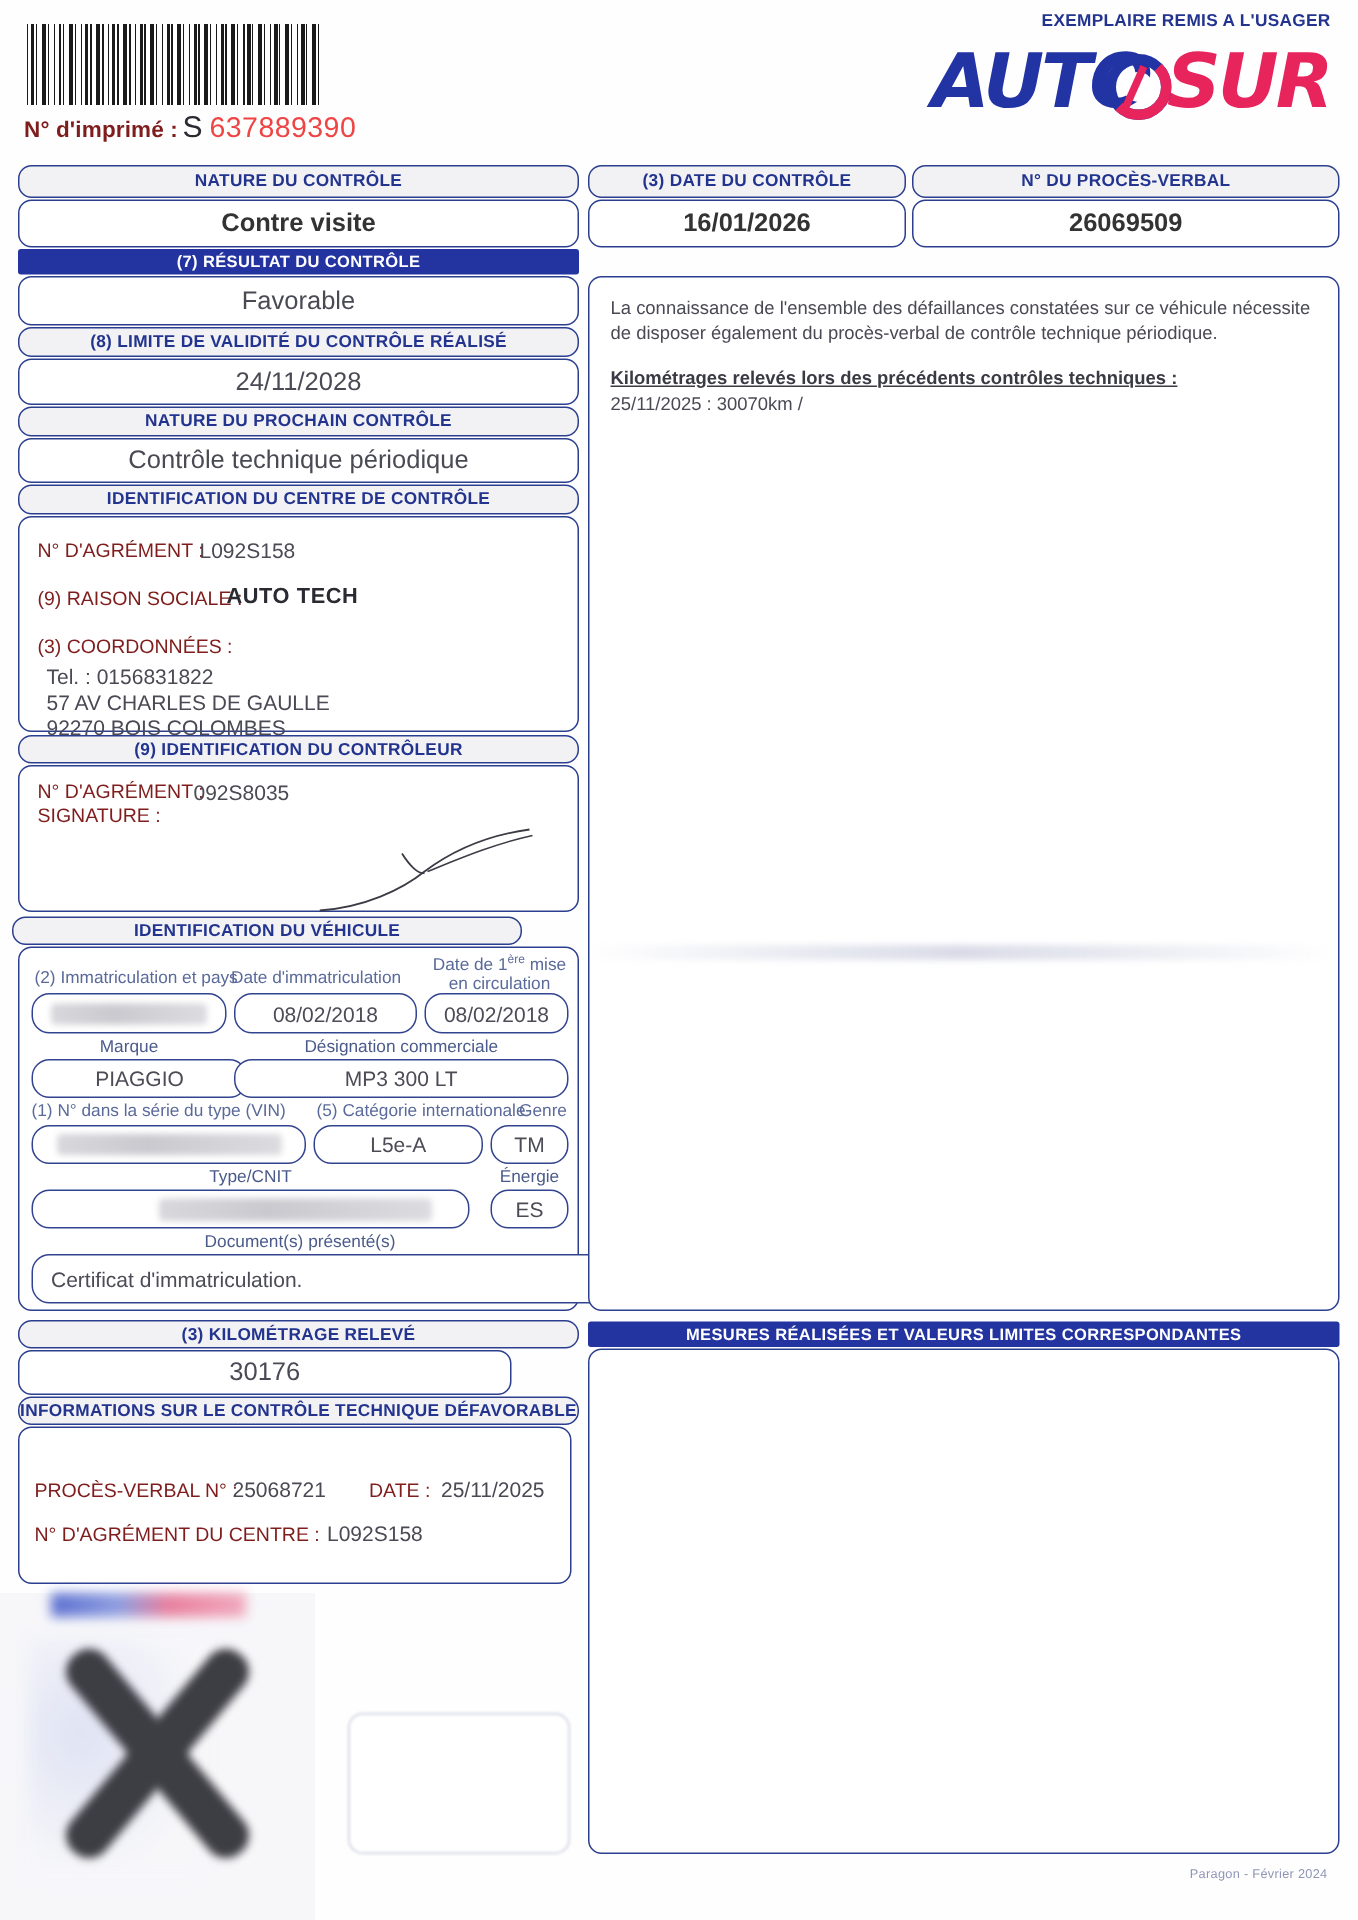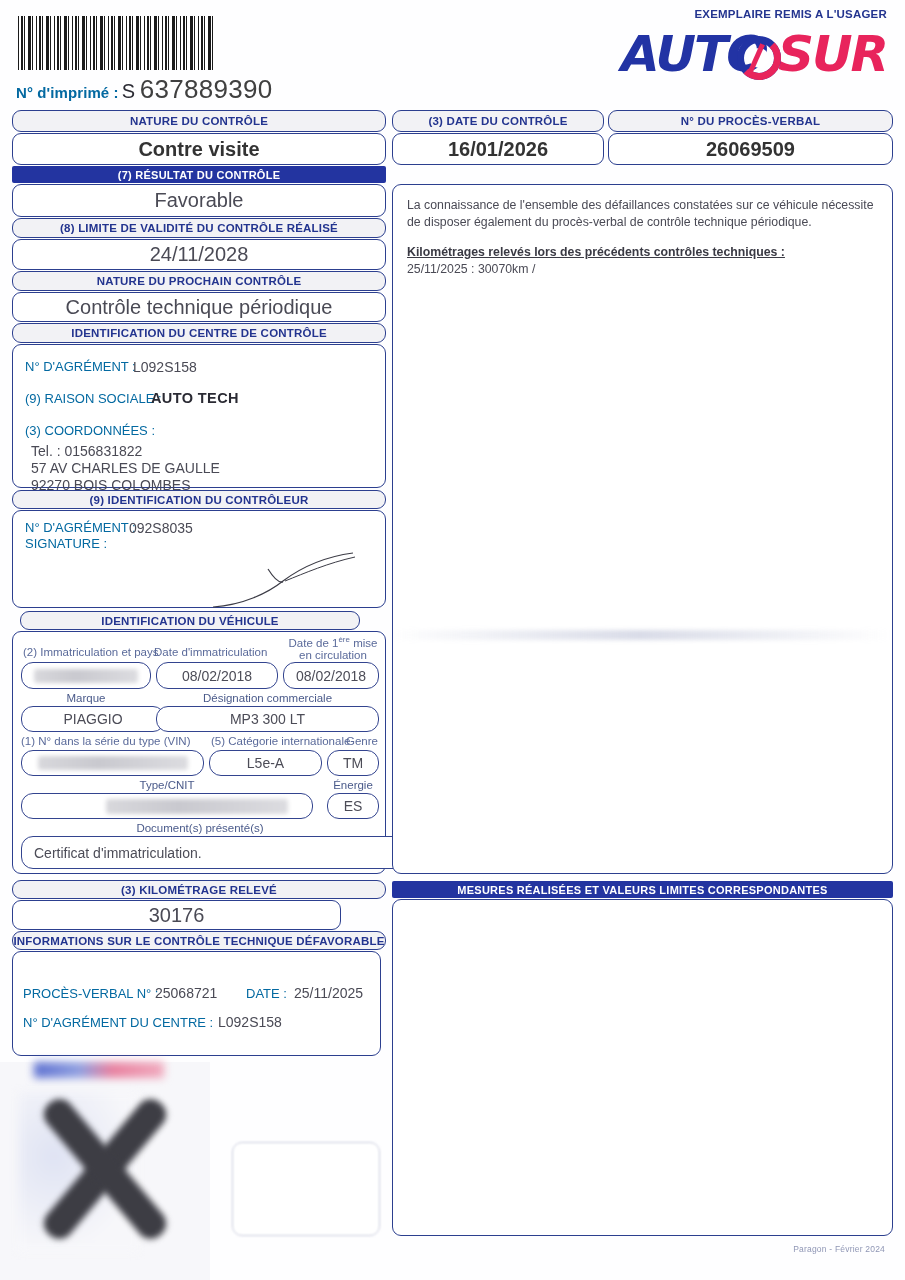--- a/index.html
+++ b/index.html
@@ -20,21 +20,21 @@
     background:repeating-linear-gradient(90deg,
       #1a1a1a 0px,#1a1a1a 1px,#fff 1px,#fff 3px,
       #1a1a1a 3px,#1a1a1a 5px,#fff 5px,#fff 6px,
       #1a1a1a 6px,#1a1a1a 7px,#fff 7px,#fff 10px,
       #1a1a1a 10px,#1a1a1a 13px,#fff 13px,#fff 14px,
       #1a1a1a 14px,#1a1a1a 15px,#fff 15px,#fff 18px);
   }
   #imprime-line{left:16px;top:74px;font-size:16px;color:#23348f;font-weight:600;letter-spacing:.1px;}
   #imprime-line .lbl{font-size:15px;}
   #imprime-line .s{font-size:20px;color:#2a2a33;font-weight:400;margin-left:3px;}
-  #imprime-line .num{font-size:26px;color:#404040;font-weight:400;letter-spacing:.3px;}
+  #imprime-line .num{font-size:19px;color:#ef4444;font-weight:400;letter-spacing:.3px;}
 
   #doc-title{left:300px;top:36px;width:300px;text-align:center;
     color:#23348f;font-weight:bold;font-size:17.5px;line-height:22px;letter-spacing:.3px;}
 
   #exemplaire{right:18px;top:8px;color:#23348f;font-weight:bold;font-size:11.5px;letter-spacing:.2px;}
 
   #logo{right:18px;top:30px;width:266px;height:55px;}
   #logo .w{position:relative;width:100%;height:100%;}
   #logo .t{position:absolute;top:-2px;font-weight:900;font-size:50px;line-height:52px;
            font-family:"DejaVu Sans",sans-serif;font-style:italic;letter-spacing:-2px;}
@@ -47,25 +47,25 @@
   #logo .slash{position:absolute;left:133px;top:13px;width:5px;height:30px;background:#e8245c;transform:rotate(24deg);}
   #logo .inner{position:absolute;left:128px;top:18px;width:20px;height:20px;border-radius:50%;background:#fff;}
 
   
   .box{border:1.4px solid #2c3f8f;border-radius:9px;background:#fff;}
   .bluebar{background:#2334a0;color:#fff;font-weight:bold;text-align:center;
     font-size:11px;letter-spacing:.25px;display:flex;align-items:center;justify-content:center;}
   .greybar{background:#f2f2f5;color:#23348f;font-weight:bold;text-align:center;
     font-size:11.5px;letter-spacing:.2px;display:flex;align-items:center;justify-content:center;
     border:1.4px solid #2c3f8f;border-radius:9px;}
-  .val{display:flex;align-items:center;justify-content:center;color:#4a4a55;font-size:20px;}
+  .val{display:flex;align-items:center;justify-content:center;color:#4a4a55;font-size:17px;}
   .valb{font-weight:bold;color:#333;}
 
   
-  .lbl{color:#0369a1;font-size:13px;}
+  .lbl{color:#7f1d1d;font-size:13px;}
   .lblsm{color:#5a6a9a;font-size:11.5px;}
   .fval{color:#4a4a55;font-size:14px;}
   .fvalb{color:#2a2a33;font-size:14.5px;font-weight:bold;letter-spacing:.4px;}
 
   .redact{background:linear-gradient(90deg,#d8d8dc,#c9c9cf 40%,#dcdce0);
           filter:blur(2px);border-radius:3px;}
 
   
   .sub{border:1.1px solid #33448f;border-radius:12px;background:#fff;
        display:flex;align-items:center;justify-content:center;color:#4c4c57;font-size:14px;}
@@ -158,21 +158,21 @@
     <div class="abs lbl" style="left:12px;top:9px;">N° D'AGRÉMENT :</div>
     <div class="abs fval" style="left:116px;top:9px;">092S8035</div>
     <div class="abs lbl" style="left:12px;top:25px;">SIGNATURE :</div>
     <svg class="abs" style="left:200px;top:40px;width:170px;height:58px;" viewBox="0 0 170 58">
       <path d="M0 56 C30 54 55 42 70 30 C86 18 110 6 140 2" fill="none" stroke="#3c3c46" stroke-width="1.2"></path>
       <path d="M55 18 C60 26 66 32 70 31" fill="none" stroke="#3c3c46" stroke-width="1.2"></path>
       <path d="M72 30 C92 22 115 12 142 6" fill="none" stroke="#3c3c46" stroke-width="1"></path>
     </svg>
   </div>
 
-  <div class="abs greybar" style="left:20px;top:611px;width:340px;height:19px;">IDENTIFICATION DU VÉHICULE</div>
+  <div class="abs greybar" style="left:8px;top:611px;width:340px;height:19px;">IDENTIFICATION DU VÉHICULE</div>
   <div class="abs box" style="left:12px;top:631px;width:374px;height:243px;">
 
     <div class="abs lblsm" style="left:10px;top:14px;">(2) Immatriculation et pays</div>
     <div class="abs lblsm" style="left:141px;top:14px;">Date d'immatriculation</div>
     <div class="abs lblsm" style="left:268px;top:3px;width:104px;text-align:center;">
       <span>Date de 1</span><sup style="font-size:8px;">ère</sup><span> mise</span><br>
       <span>en circulation</span>
     </div>
 
     <div class="abs sub" style="left:8px;top:30px;width:130px;height:27px;">

